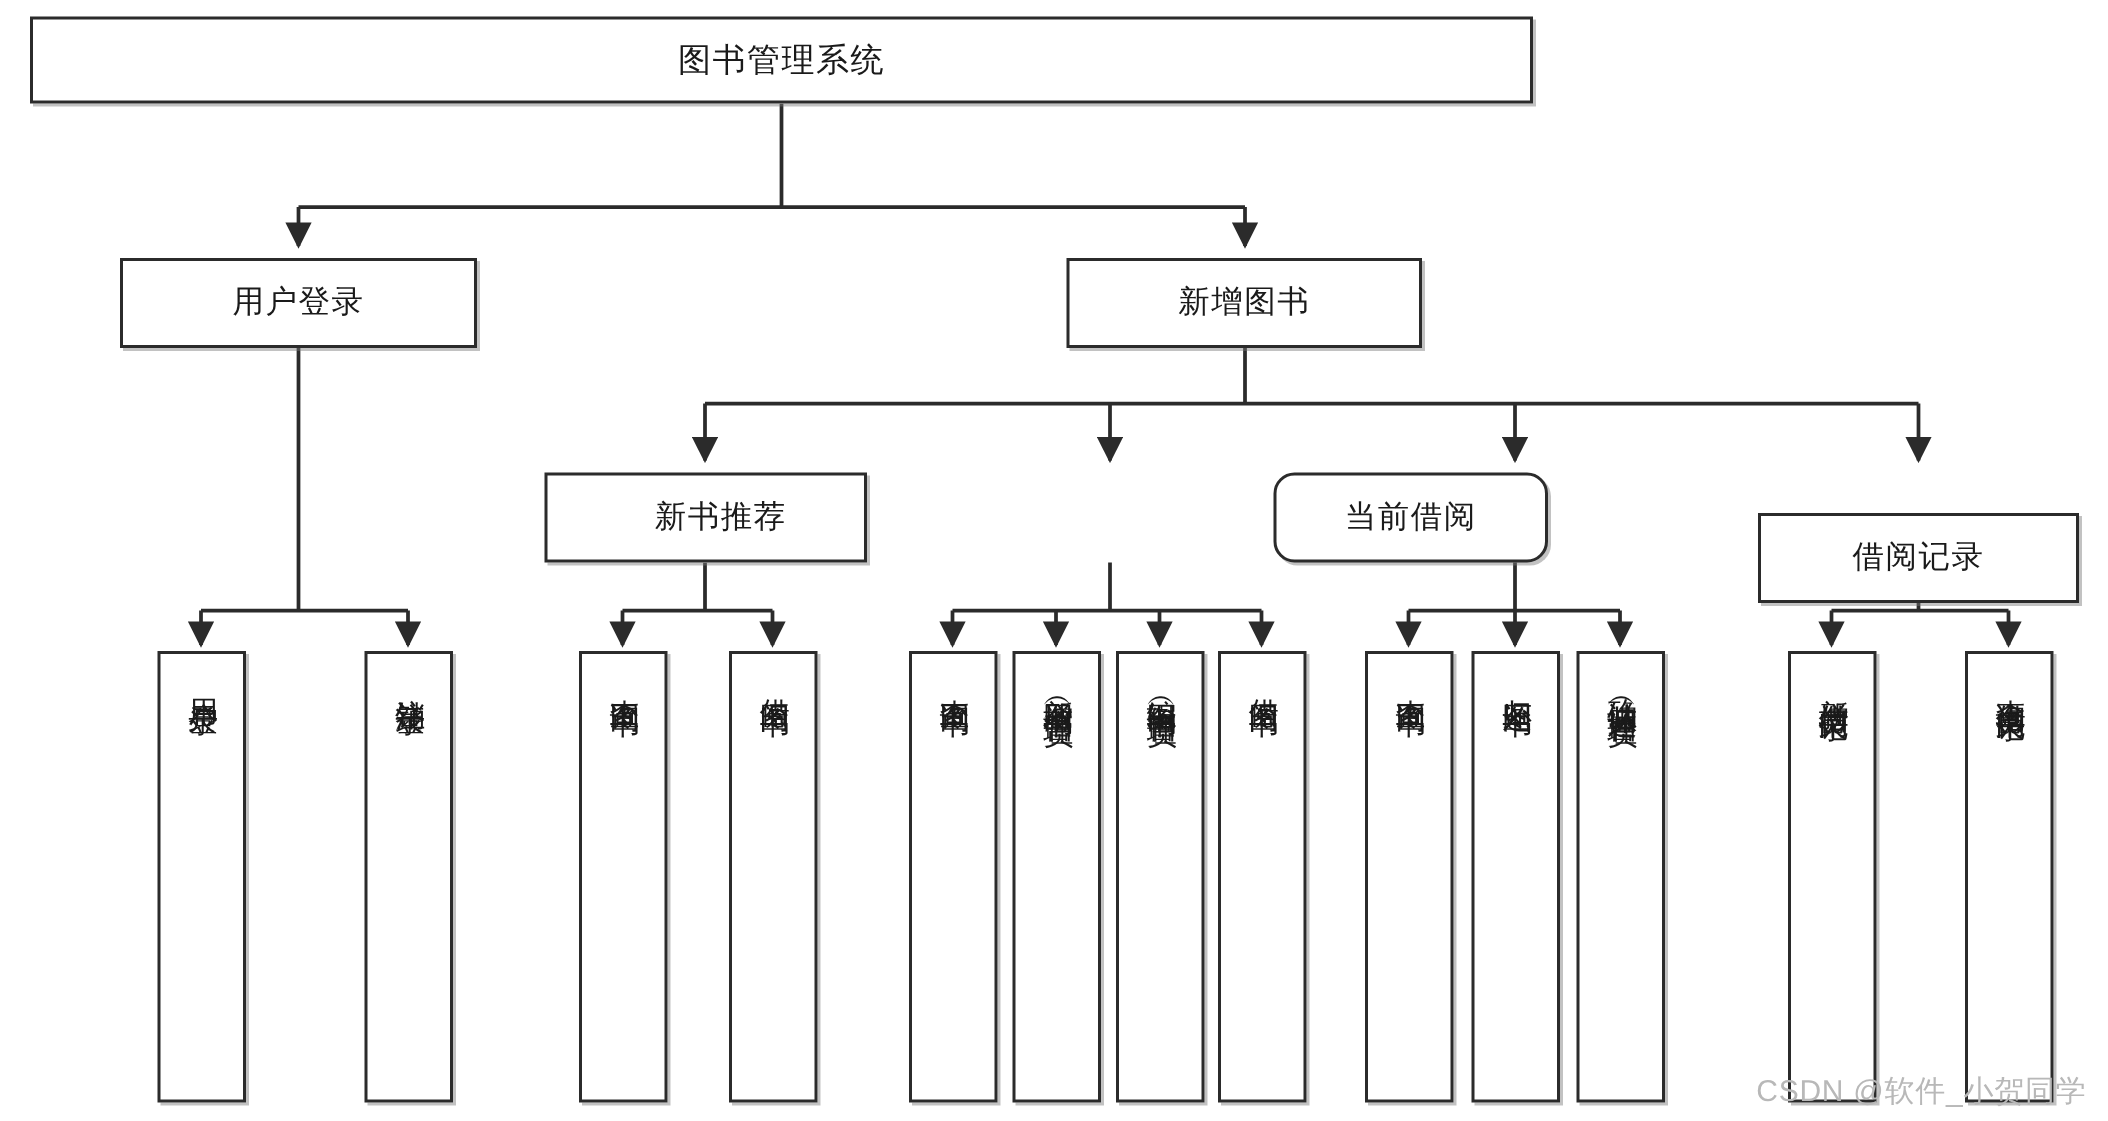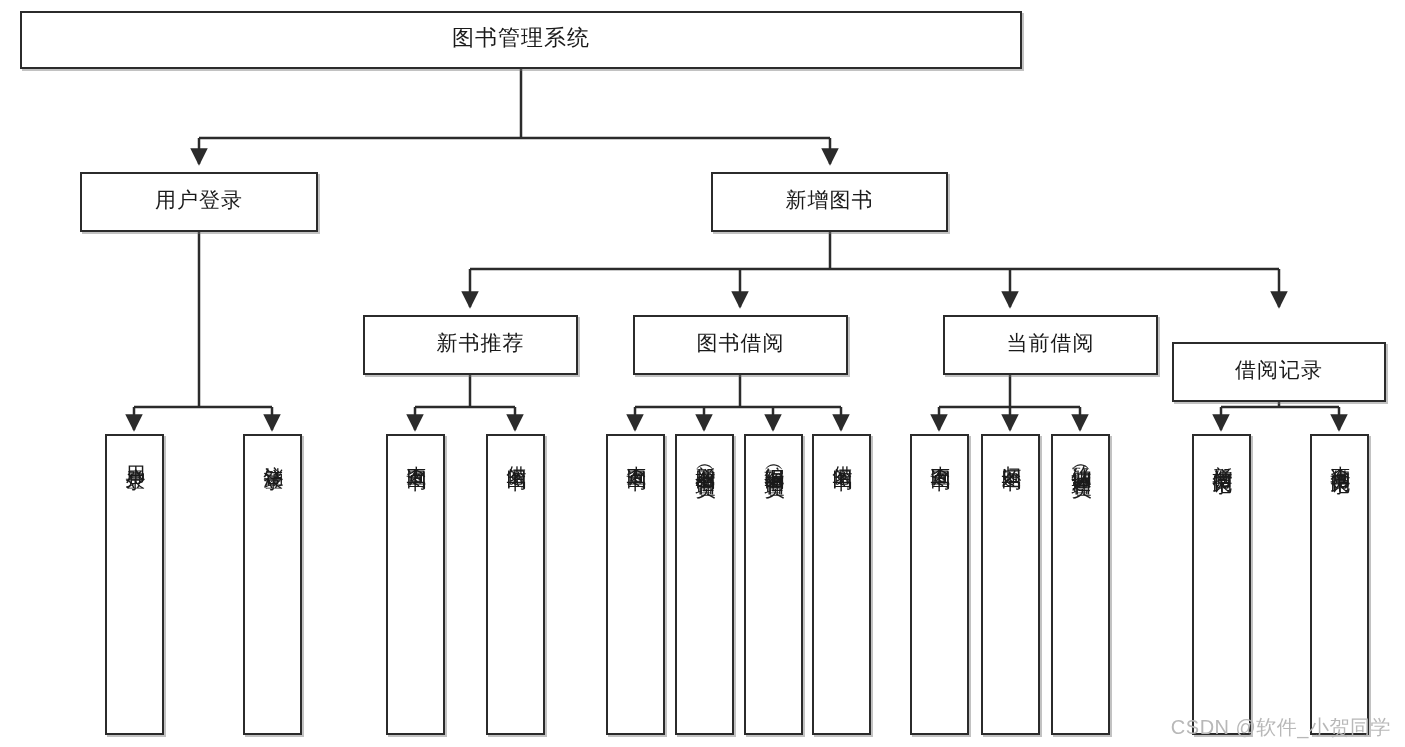--- a/index.html
+++ b/index.html
@@ -31,21 +31,20 @@
   .node {
     position: absolute;
     box-sizing: border-box;
     background: #ffffff;
     border: 2px solid #2b2b2b;
     box-shadow: 2px 2px 0 rgba(120,120,120,0.45);
     display: flex;
     align-items: center;
     justify-content: center;
     color: #1a1a1a;
-    font-family: Liberation Mono, monospace;
   }
   .node .label {
     display: block;
     text-align: center;
     letter-spacing: 1px;
     white-space: nowrap;
   }
   
   .node.horiz .label {
     writing-mode: horizontal-tb;
@@ -142,24 +141,21 @@
   <div class="node horiz" style="left: 80px; top: 172px; width: 238px; height: 60px;">
     <span class="label">用户登录</span>
   </div>
   <div class="node horiz" style="left: 711px; top: 172px; width: 237px; height: 60px;">
     <span class="label">新增图书</span>
   </div>
 
   <div class="node horiz" style="left: 363px; top: 315px; width: 215px; height: 60px; padding-left: 20px;">
     <span class="label">新书推荐</span>
   </div>
-  <div class="node horiz" style="left: 633px; top: 315px; width: 215px; height: 60px;">
-    <span class="label">图书借阅</span>
-  </div>
-  <div class="node horiz" style="left: 943px; top: 315px; width: 215px; height: 60px;">
+  <div class="node horiz" style="left: 849px; top: 315px; width: 183px; height: 60px; border-radius: 14px;">
     <span class="label">当前借阅</span>
   </div>
   <div class="node horiz" style="left: 1172px; top: 315px; width: 214px; height: 60px; margin-top: 27px;">
     <span class="label">借阅记录</span>
   </div>
 
   <div class="node leaf" style="left: 105px; top: 434px; width: 59px; height: 301px;">
     <span class="label">用户登录</span>
   </div>
   <div class="node leaf" style="left: 243px; top: 434px; width: 59px; height: 301px;">

